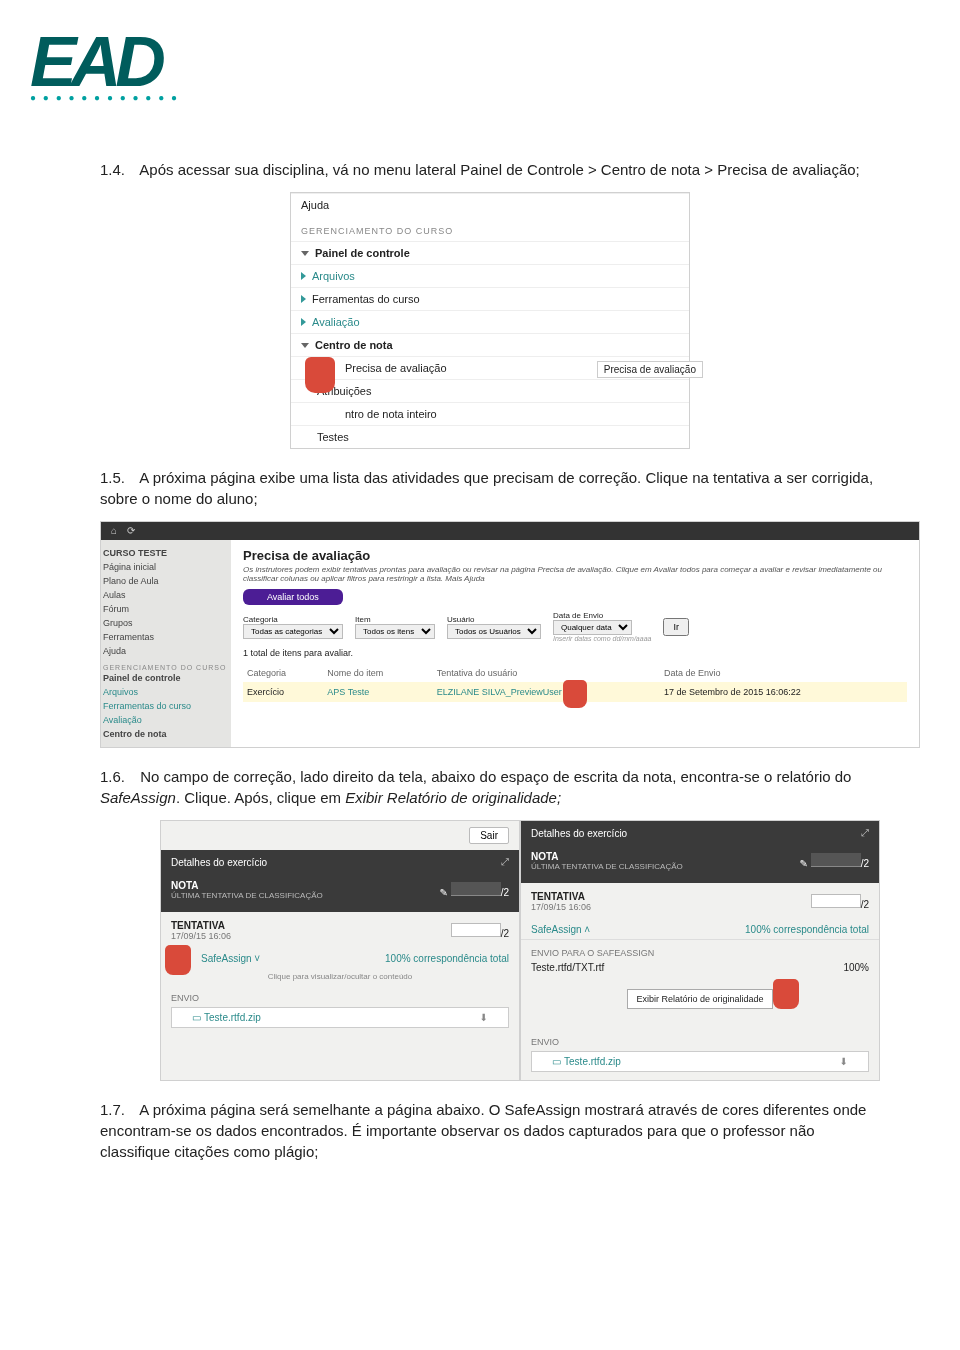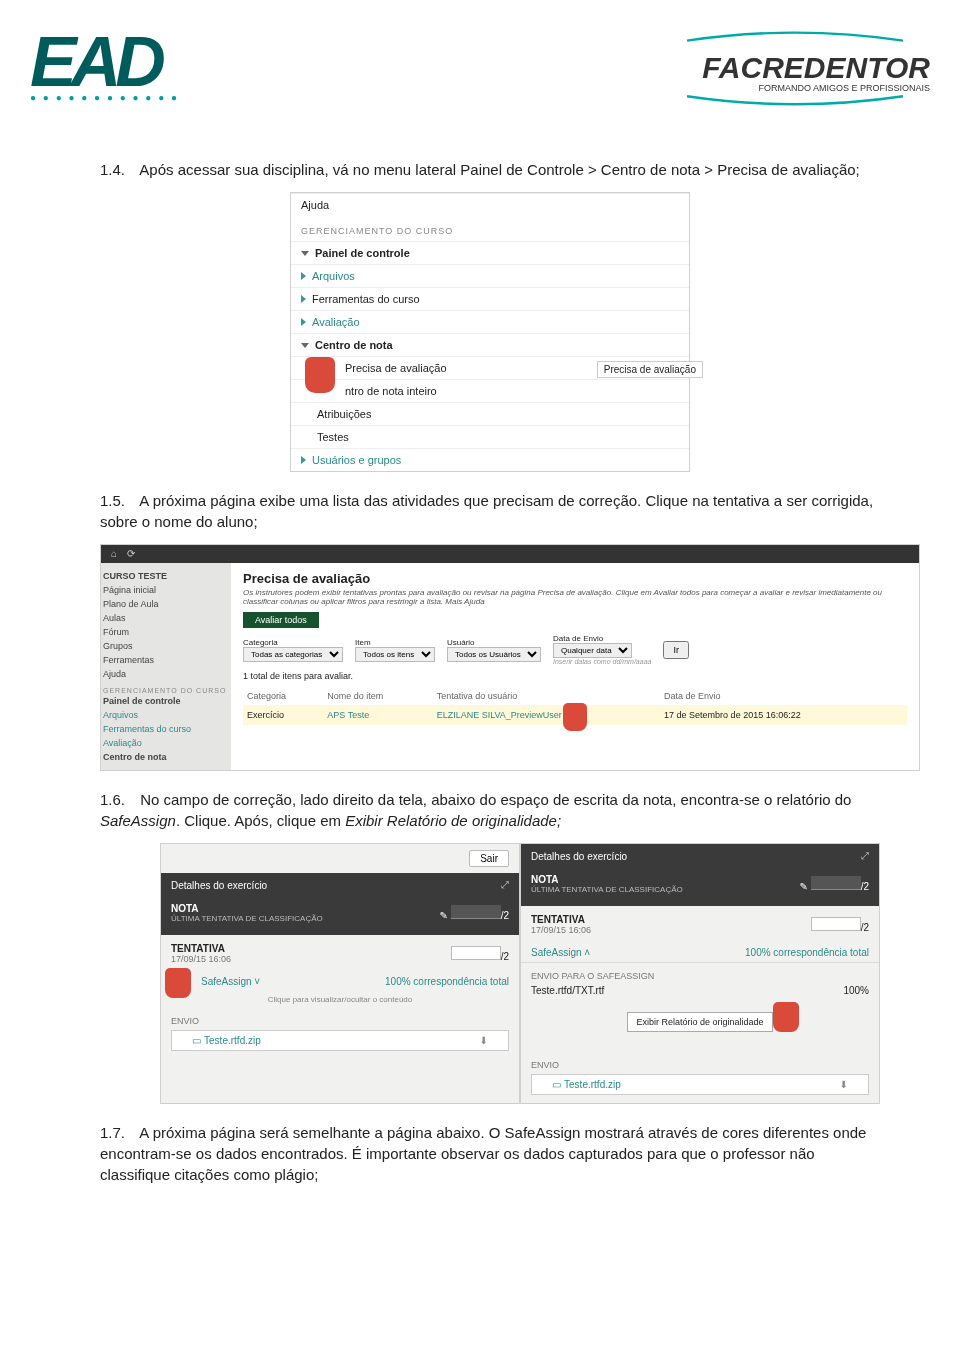--- a/index.html
+++ b/index.html
@@ -113,21 +113,21 @@
   .shot2 .topbar { background:#333; height:18px; display:flex; gap:10px; padding:3px 10px; color:#ccc;}
   .shot2 .body { display:flex; }
   .shot2 .sidebar { width:130px; background:#e5e5e3; padding:6px 2px; color:#444; font-size:9px;}
   .shot2 .sidebar .item { padding:2px 0; }
   .shot2 .sidebar .item.bold { font-weight:bold; }
   .shot2 .sidebar .sec { color:#888; font-size:7px; letter-spacing:1px; margin-top:6px;}
   .shot2 .sidebar .link { color:#2a8a8a; }
   .shot2 .main { flex:1; padding:8px 12px; background:#fff;}
   .shot2 .main h4 { font-size:13px; }
   .shot2 .main .intro { font-style:italic; font-size:8px; color:#555; margin:2px 0 6px;}
-  .shot2 .btn-dark { background:#14532d; color:#fff; padding:3px 12px; display:inline-block; border-radius:0; font-size:9px;}
+  .shot2 .btn-dark { background:#4c1d95; color:#fff; padding:3px 24px; display:inline-block; border-radius:6px; font-size:9px;}
   .shot2 .filters { display:flex; gap:12px; margin:6px 0; align-items:center;}
   .shot2 .filters .col { font-size:8px; }
   .shot2 .filters select,.shot2 .filters input { font-size:8px; border:1px solid #bbb; padding:1px 3px;}
   .shot2 .count { font-size:9px; margin:6px 0;}
   .shot2 table { width:100%; border-collapse:collapse; font-size:9px;}
   .shot2 th { text-align:left; padding:4px; color:#666; font-weight:normal;}
   .shot2 td { padding:5px 4px; }
   .shot2 tr.hl { background:#fff9d9; }
   .shot2 .ulink { color:#2a8a8a; }
   .shot2 .hand2 {
@@ -169,30 +169,20 @@
 
 </style>
 </head>
 <body>
 
 <div class="header">
   <div class="logo-ead">
     <div class="letters">EAD</div>
     <div class="dots">● ● ● ● ● ● ● ● ● ● ● ●</div>
   </div>
-  <div class="logo-fac">
-    <svg class="swoosh" viewBox="0 0 270 20">
-      <path d="M0 12 Q135 -8 270 12" stroke="#0aa" stroke-width="3" fill="none"></path>
-    </svg>
-    <div class="brand"><span>FACREDENTOR</span></div>
-    <span class="tag">FORMANDO AMIGOS E PROFISSIONAIS</span>
-    <svg class="swoosh" viewBox="0 0 270 20">
-      <path d="M0 4 Q135 24 270 4" stroke="#0aa" stroke-width="3" fill="none"></path>
-    </svg>
-  </div>
 </div>
 
 <div class="content">
 
   <p class="section-text">
     <span class="num">1.4.</span>
     <span>Após acessar sua disciplina, vá no menu lateral Painel de Controle &gt; Centro de nota &gt; Precisa de avaliação;</span>
   </p>
 
   <div class="shot1">
@@ -222,33 +212,29 @@
         <span class="tri"></span>
         <span>Centro de nota</span>
       </div>
     <div class="menu-block">
       <div class="row sub" style="position:relative;">
         <span class="hand"></span>
         <span style="margin-left:28px;">Precisa de avaliação</span>
         <span class="tooltip-box">Precisa de avaliação</span>
       </div>
       <div class="row sub">
+          <span>Atribuições</span>
+        </div>
+      <div class="row sub">
           <span style="margin-left:28px;">ntro de nota inteiro</span>
-        </div>
-      <div class="row sub">
-          <span>Atribuições</span>
         </div>
       <div class="row sub">
           <span>Testes</span>
         </div>
     </div>
-    <div class="row">
-        <span class="tri right"></span>
-        <span class="link">Usuários e grupos</span>
-      </div>
   </div>
 
   <p class="section-text">
     <span class="num">1.5.</span>
     <span>A próxima página exibe uma lista das atividades que precisam de correção. Clique na tentativa a ser corrigida, sobre o nome do aluno;</span>
   </p>
 
   <div class="shot2">
     <div class="topbar">
       <span>⌂</span>

